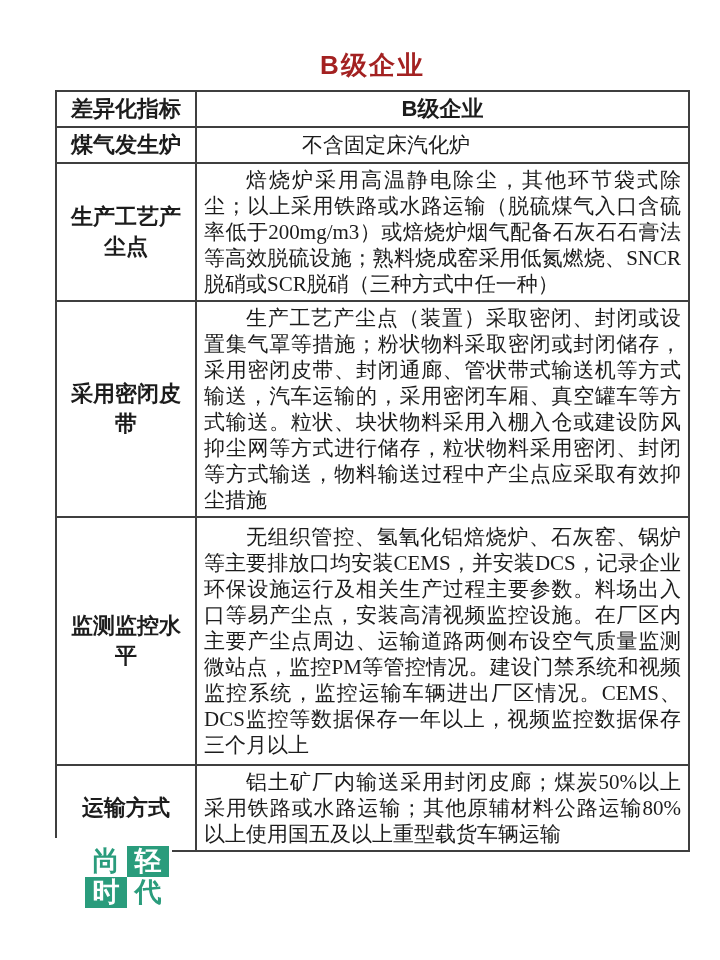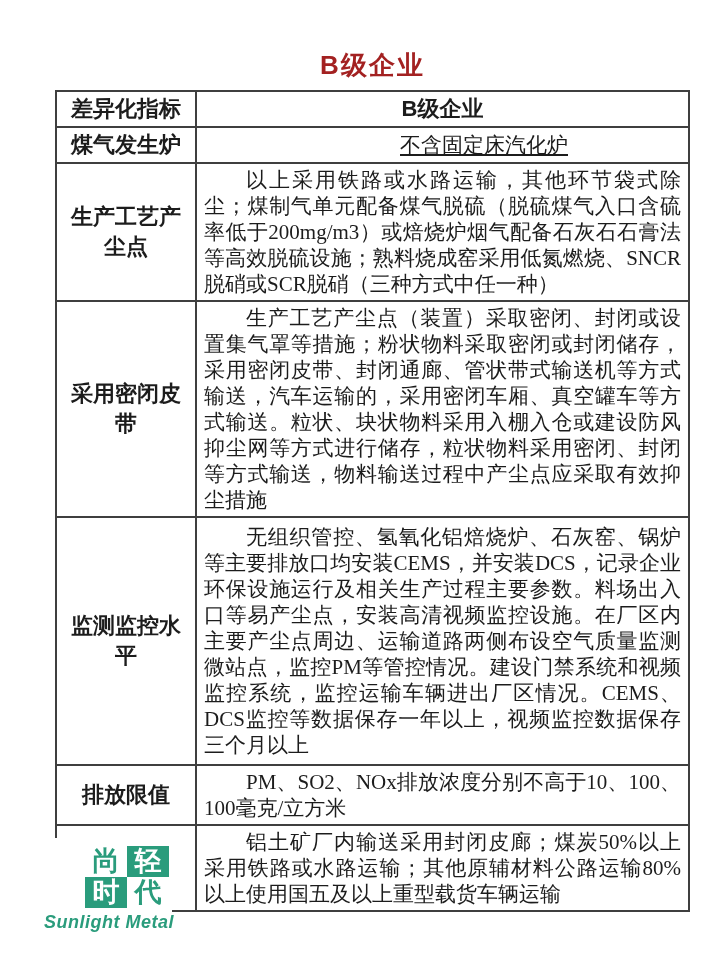--- a/index.html
+++ b/index.html
@@ -38,21 +38,21 @@
     font-size:22px;font-weight:bold;text-align:center;
     padding:2px 8px;
   }
   .spec-table td{
     font-size:21px;line-height:26px;
     padding:3px 7px;
     text-align:justify;
     text-indent:2em;
   }
   .spec-table td.center{
-    text-align:right;text-indent:0;padding-right:120px;text-decoration:underline;
+    text-align:center;text-indent:0;padding-right:120px;
   }
   tr.r-head{height:30px;}
   tr.r1{height:30px;margin-top:35px;}
   tr.r2{height:132px;}
   tr.r3{height:208px;}
   tr.r4{height:248px;}
   tr.r5{height:54px;}
   tr.r6{height:78px;}
 
   .logo{
@@ -94,42 +94,37 @@
       <th>B级企业</th>
     </tr>
   </thead>
   <tbody>
     <tr class="r1">
       <th>煤气发生炉</th>
       <td class="center">不含固定床汽化炉</td>
     </tr>
     <tr class="r2">
       <th>生产工艺产尘点</th>
-      <td>以上采用铁路或水路运输，其他环节袋式除尘；煤制气单元配备煤气脱硫（脱硫煤气入口含硫率低于200mg/m3）或焙烧炉烟气配备石灰石石膏法等高效脱硫设施；熟料烧成窑采用低氮燃烧、SNCR脱硝或SCR脱硝（三种方式中任一种）</td>
+      <td>焙烧炉采用高温静电除尘，其他环节袋式除尘；以上采用铁路或水路运输（脱硫煤气入口含硫率低于200mg/m3）或焙烧炉烟气配备石灰石石膏法等高效脱硫设施；熟料烧成窑采用低氮燃烧、SNCR脱硝或SCR脱硝（三种方式中任一种）</td>
     </tr>
     <tr class="r3">
       <th>采用密闭皮带</th>
       <td>生产工艺产尘点（装置）采取密闭、封闭或设置集气罩等措施；粉状物料采取密闭或封闭储存，采用密闭皮带、封闭通廊、管状带式输送机等方式输送，汽车运输的，采用密闭车厢、真空罐车等方式输送。粒状、块状物料采用入棚入仓或建设防风抑尘网等方式进行储存，粒状物料采用密闭、封闭等方式输送，物料输送过程中产尘点应采取有效抑尘措施</td>
     </tr>
     <tr class="r4">
       <th>监测监控水平</th>
       <td>无组织管控、氢氧化铝焙烧炉、石灰窑、锅炉等主要排放口均安装CEMS，并安装DCS，记录企业环保设施运行及相关生产过程主要参数。料场出入口等易产尘点，安装高清视频监控设施。在厂区内主要产尘点周边、运输道路两侧布设空气质量监测微站点，监控PM等管控情况。建设门禁系统和视频监控系统，监控运输车辆进出厂区情况。CEMS、DCS监控等数据保存一年以上，视频监控数据保存三个月以上</td>
-    </tr>
-    <tr class="r5">
-      <th>排放限值</th>
-      <td>PM、SO2、NOx排放浓度分别不高于10、100、100毫克/立方米</td>
     </tr>
     <tr class="r6">
       <th>运输方式</th>
       <td>铝土矿厂内输送采用封闭皮廊；煤炭50%以上采用铁路或水路运输；其他原辅材料公路运输80%以上使用国五及以上重型载货车辆运输</td>
     </tr>
   </tbody>
 </table>
 
 <div class="logo">
   <div class="tiles">
     <span class="tile t-light">尚</span>
     <span class="tile t-dark">轻</span>
     <span class="tile t-dark">时</span>
     <span class="tile t-light">代</span>
   </div>
-  <div class="logo-caption">Sunlight Metal</div>
 </div>
 
 </body></html>

